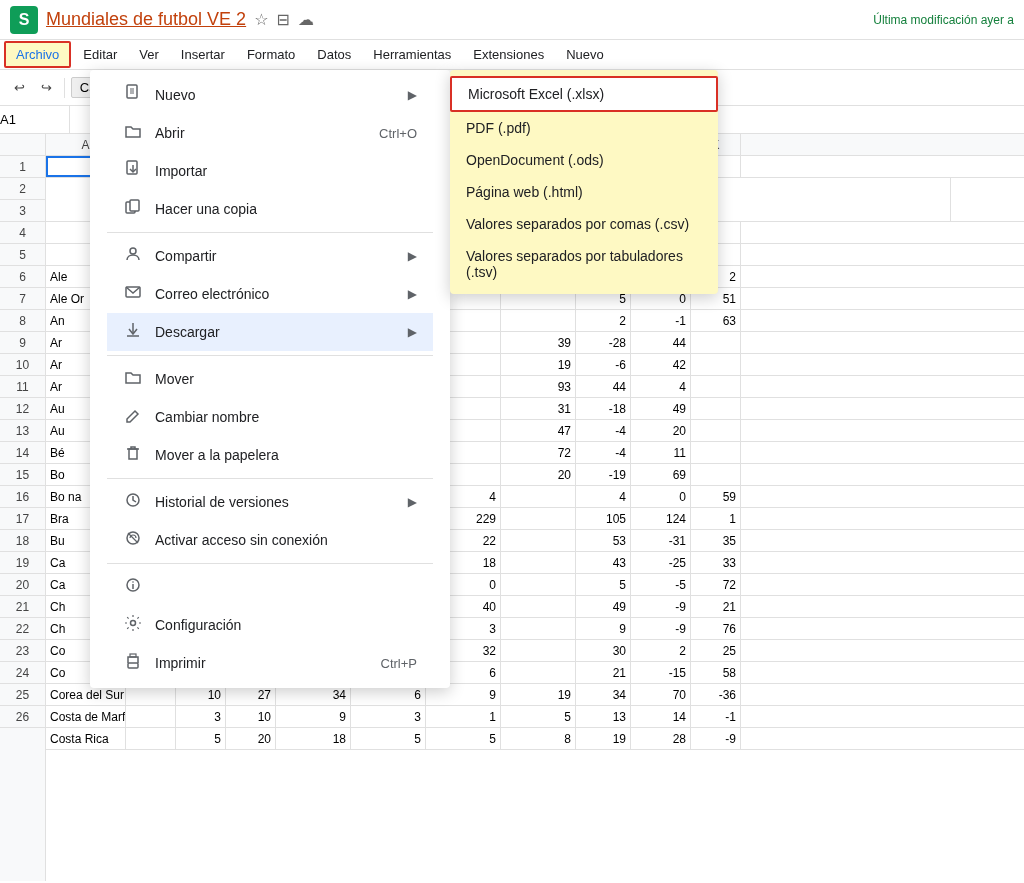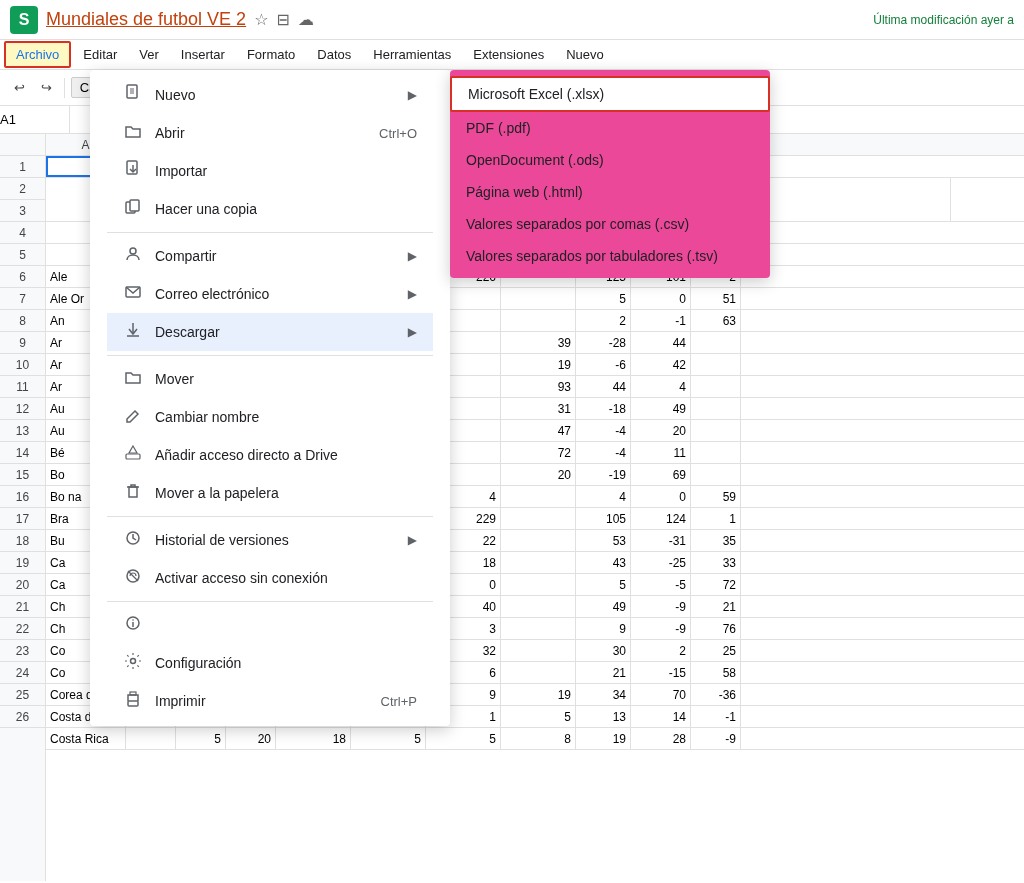--- a/index.html
+++ b/index.html
@@ -61,21 +61,21 @@
     .file-menu { position: absolute; top: 70px; left: 90px; width: 360px; background: white; box-shadow: 0 4px 16px rgba(0,0,0,0.2); border-radius: 4px; z-index: 200; padding: 6px 17px; }
     .file-menu-item { display: flex; align-items: center; padding: 8px 16px; cursor: pointer; color: #202124; font-size: 14px; gap: 12px; position: relative; }
     .file-menu-item.active-download { background: #f1f3f4; }
     .menu-icon { width: 20px; text-align: center; font-size: 16px; color: #5f6368; }
     .menu-label { flex: 1; }
     .menu-shortcut { color: #5f6368; font-size: 13px; }
     .menu-arrow { color: #5f6368; font-size: 12px; margin-left: auto; }
     .menu-divider { height: 1px; background: #e0e0e0; margin: 4px 0; }
 
     
-    .download-submenu { position: absolute; top: 70px; left: 450px; width: 320px; background: #ec4899; box-shadow: 0 4px 16px rgba(0,0,0,0.2); border-radius: 4px; z-index: 200; padding: 6px 0; }
+    .download-submenu { position: absolute; top: 70px; left: 450px; width: 268px; background: #fef9c3; box-shadow: 0 4px 16px rgba(0,0,0,0.2); border-radius: 4px; z-index: 200; padding: 6px 0; }
     .download-submenu-item { display: flex; align-items: center; padding: 8px 16px; cursor: pointer; color: #202124; font-size: 14px; }
     .download-submenu-item.highlighted { border: 2px solid #d93025; border-radius: 2px; background: white; }
 
     
     .red-border { border: 2px solid #d93025 !important; border-radius: 2px; }
 
     
     .cell-num { justify-content: flex-end; }
   </style>
 </head>
@@ -630,29 +630,20 @@
     <span class="menu-icon">
       <svg width="18" height="18" viewBox="0 0 18 18">
           <path d="M3 13l8-8 3 3-8 8H3v-3z" fill="none" stroke="#5f6368" stroke-width="1.5"></path>
         </svg>
     </span>
     <span class="menu-label">Cambiar nombre</span>
   </div>
   <div class="file-menu-item">
     <span class="menu-icon">
       <svg width="18" height="18" viewBox="0 0 18 18">
-          <path d="M9 2l4 7H5L9 2z" fill="none" stroke="#5f6368" stroke-width="1.2"></path>
-          <rect x="2" y="10" width="14" height="5" rx="1" fill="none" stroke="#5f6368" stroke-width="1.2"></rect>
-        </svg>
-    </span>
-    <span class="menu-label">Añadir acceso directo a Drive</span>
-  </div>
-  <div class="file-menu-item">
-    <span class="menu-icon">
-      <svg width="18" height="18" viewBox="0 0 18 18">
           <polyline points="3,5 15,5" stroke="#5f6368" stroke-width="1.5"></polyline>
           <path d="M7 5V3h4v2M5 5v10h8V5H5z" fill="none" stroke="#5f6368" stroke-width="1.5"></path>
         </svg>
     </span>
     <span class="menu-label">Mover a la papelera</span>
   </div>
   <div class="menu-divider"></div>
   <div class="file-menu-item">
     <span class="menu-icon">
       <svg width="18" height="18" viewBox="0 0 18 18">

